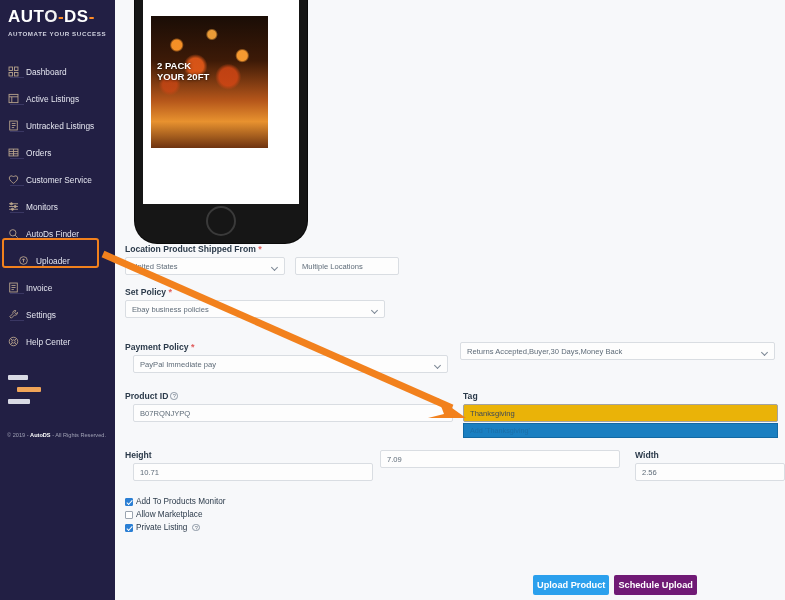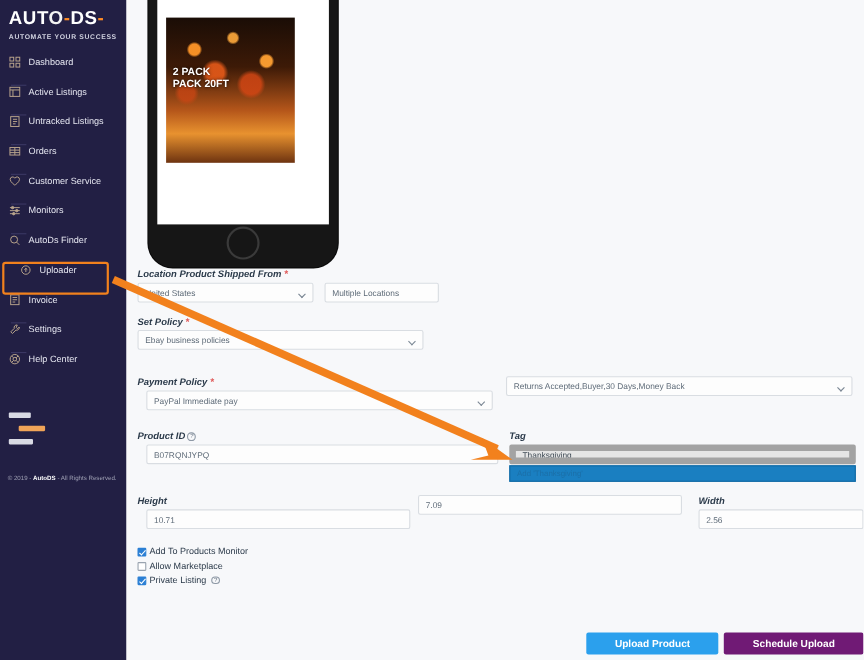--- a/index.html
+++ b/index.html
@@ -24,21 +24,21 @@
     color: #ffffff; line-height: 1.05; white-space: nowrap;
   }
   .logo-text .o { color: #f3f3f3; }
   .logo-text .dash { color: #ff8b26; }
   .logo-tag {
     margin-top: 4px; font-size: 6.2px; letter-spacing: .6px;
     color: #cfd0de; font-weight: bold; white-space: nowrap;
   }
   .nav { margin-top: 14px; position: relative; }
   .nav-item {
-    display: flex; align-items: flex-start; gap: 7px;
+    display: flex; align-items: flex-end; gap: 7px;
     height: 26px; padding-left: 8px;
     font-size: 8.3px; color: #e5e6f0; white-space: nowrap;
     cursor: pointer;
   }
   .nav-item .ico {
     width: 11px; height: 11px; flex: 0 0 11px;
     display: flex; align-items: center; justify-content: center;
     color: #b9a48c;
   }
   .nav-item .ico svg { display: block; }
@@ -105,21 +105,21 @@
     color: #fff; font-size: 9.5px; font-weight: bold;
     line-height: 11px;
     text-shadow: 0 0 3px rgba(0,0,0,.95);
     font-family: "Liberation Sans", sans-serif;
   }
 
   
   .form { position: absolute; left: 10px; top: 244px; width: 660px; }
   .fld-label {
     font-size: 8.6px; color: #2b3a4a; font-weight: bold;
-    margin-bottom: 3px; white-space: nowrap; font-style: italic;
+    margin-bottom: 3px; white-space: nowrap;
   }
   .req { color: #e05b5b; font-size: 9px; }
   .qmark {
     display: inline-block; width: 7.5px; height: 7.5px; line-height: 7px;
     border: .8px solid #8d98a5; border-radius: 50%;
     font-size: 5.6px; text-align: center; color: #6b7785;
     font-weight: normal; vertical-align: 1px; margin-left: 2px;
   }
   .inp {
     height: 18px; background: #fdfdfd;
@@ -132,21 +132,21 @@
   .inp.sel::after {
     content: ""; position: absolute; right: 7px; top: 7px;
     width: 4px; height: 4px;
     border-right: 1.2px solid #7b8794; border-bottom: 1.2px solid #7b8794;
     transform: rotate(45deg);
   }
   .row { display: flex; }
   .mb { margin-bottom: 12px; }
 
   .tag-input {
-    border: 6px solid #a3a3a3; background: #e5e5e5; color: #3f4a55;
+    border: 1px solid #a3a3a3; background: #eab308; color: #3f4a55;
   }
   .tag-drop {
     margin-top: 1px;
     background: #1a7fc1; border: 1px solid #1269a3;
     height: 15px; display: flex; align-items: center;
     padding: 0 6px; font-size: 7.2px; color: #1b6fa8;
   }
 
   .checks { margin-top: 14px; }
   .chk-row {
@@ -166,21 +166,21 @@
     transform: rotate(42deg);
   }
 
   .btn-row {
     position: absolute; left: 418px; top: 575px;
     display: flex; gap: 5px;
   }
   .btn {
     border: none; border-radius: 2px; color: #fff;
     font-size: 9.2px; font-weight: bold;
-    padding: 5px 26px; cursor: pointer;
+    padding: 5px 4px; cursor: pointer;
     font-family: "Liberation Sans", sans-serif;
   }
   .btn.blue { background: #2ba0ed; }
   .btn.green { background: #23a646; }
 
   .arrow-layer {
     position: absolute; left: 0; top: 0; width: 785px; height: 600px;
     pointer-events: none;
   }
 </style>
@@ -333,21 +333,21 @@
   </div>
 
   <div class="main">
 
     <div class="phone">
       <div class="phone-screen">
 
         <div class="prod-img">
           <div class="twopack">
             <div>2 PACK</div>
-            <div>PACK 20FT</div>
+            <div>YOUR 20FT</div>
           </div>
         </div>
       </div>
       <div class="phone-home"></div>
     </div>
 
     <div class="form">
 
       <div class="fld-label"><span>Location Product Shipped From</span> <span class="req">*</span></div>
       <div class="row mb">

